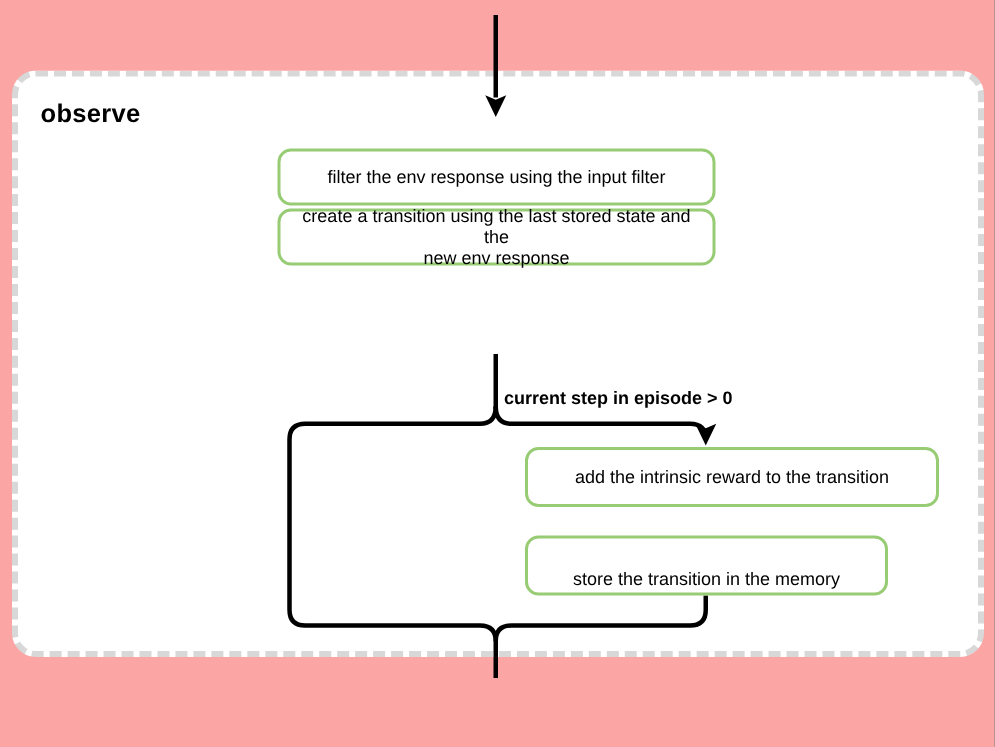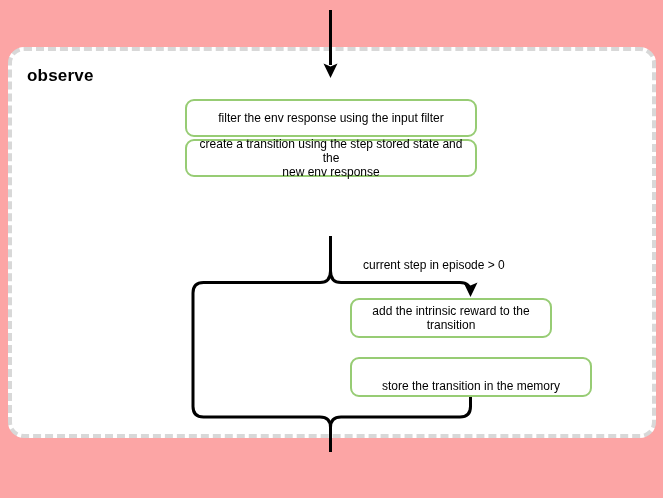--- a/index.html
+++ b/index.html
@@ -48,27 +48,27 @@
     text-align: center;
     font-size: 12px;
     line-height: 14px;
     color: #000000;
     white-space: pre-line;
     padding: 2px 8px;
   }
   .node-1 { left: 185px; top: 79px;  width: 292px; height: 38px; margin-top: 20px; }
   .node-2 { left: 185px; top: 139px; width: 292px; height: 38px; }
   .node-3 { left: 185px; top: 198px; width: 292px; height: 38px; }
-  .node-4 { left: 350px; top: 298px; width: 202px; height: 40px; text-align: center; }
+  .node-4 { left: 350px; top: 298px; width: 276px; height: 40px; text-align: center; }
   .node-5 { left: 350px; top: 357px; width: 242px; height: 40px; align-items: flex-end; }
   .condition-label {
     position: absolute;
-    left: 363px; top: 258px;
+    left: 336px; top: 258px;
     font-size: 12px;
-    font-weight: 400;
+    font-weight: 700;
     color: #000000;
   }
 </style>
 </head>
 <body>
 
 <div class="canvas">
 
   <div class="panel"></div>
 
@@ -87,21 +87,21 @@
     <path d="M 330.5 271 Q 330.5 282.5 320 282.5 L 203.5 282.5 Q 193 282.5 193 293 L 193 406.5 Q 193 417 203.5 417 L 320 417 Q 330.5 417 330.5 427.5 L 330.5 452" stroke="#000000" stroke-width="3" fill="none"></path>
 
     <path d="M 470.5 397 L 470.5 406.5 Q 470.5 417 460 417 L 341 417 Q 330.5 417 330.5 427.5" stroke="#000000" stroke-width="3" fill="none"></path>
   </svg>
 
   <div class="flow-node node-1">
     <span>filter the env response using the input filter</span>
   </div>
 
   <div class="flow-node node-2">
-    <span>create a transition using the step stored state and the
+    <span>create a transition using the last stored state and the
 new env response</span>
   </div>
 
 
   <div class="condition-label">current step in episode &gt; 0</div>
 
   <div class="flow-node node-4">
     <span>add the intrinsic reward to the transition</span>
   </div>
 

